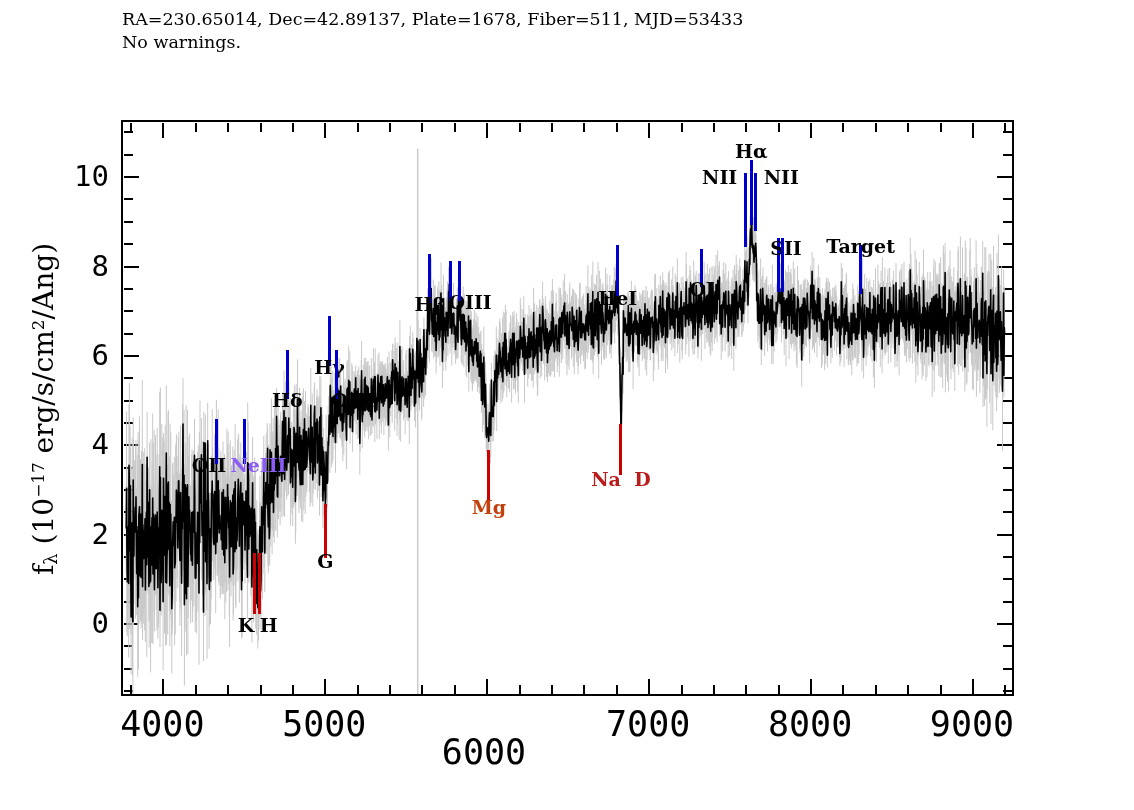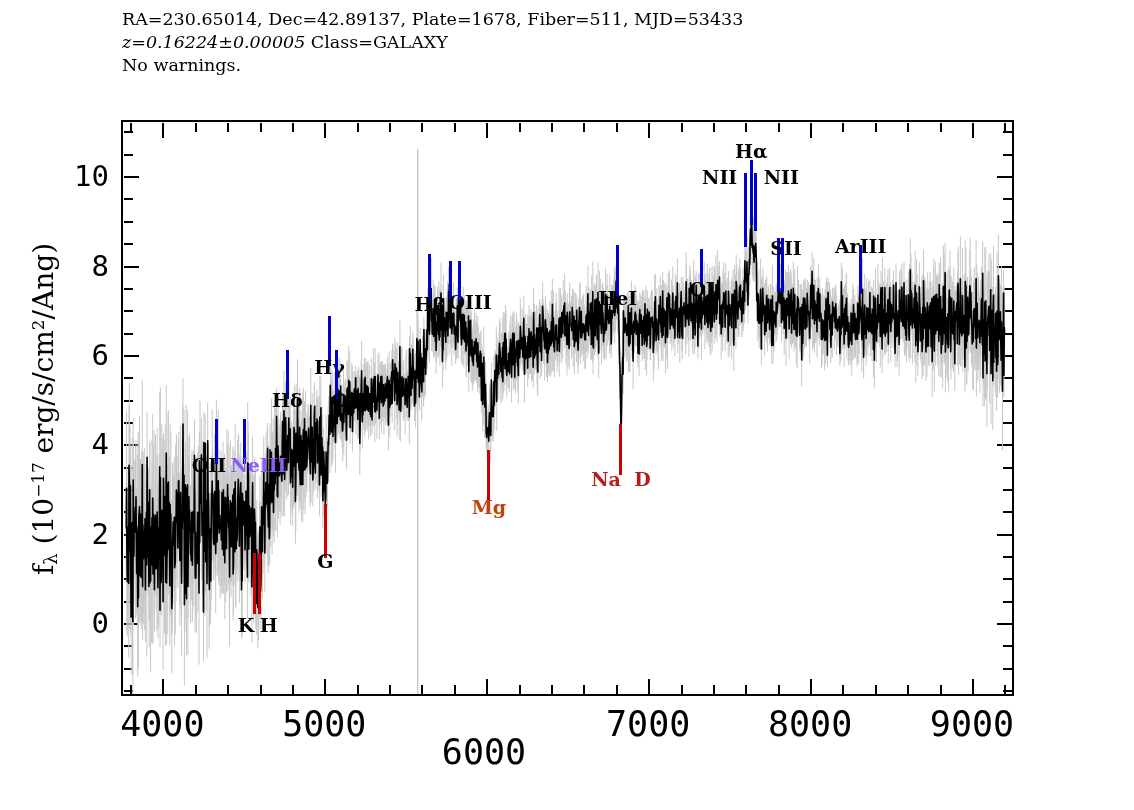--- a/index.html
+++ b/index.html
@@ -44,21 +44,20 @@
   .lmark.em{background:#0000cc;}
   .lmark.abs{background:#cc0000;}
   .llab{position:absolute;font-family:"DejaVu Serif",serif;font-size:19px;
         white-space:nowrap;transform:translateX(-50%);font-weight:bold;}
 </style>
 </head>
 <body>
 
 <div id="header">
   <div>RA=230.65014, Dec=42.89137, Plate=1678, Fiber=511, MJD=53433</div>
-  <div id="hdr3"><span class="it">z=0.16224±0.00005</span><span> Class=GALAXY</span></div>
   <div>No warnings.</div>
 </div>
 
 <div id="figure">
 
   <div id="ylabel">f<sub>λ</sub> (10<sup>−17</sup> erg/s/cm<sup>2</sup>/Ang)</div>
 
   <div id="ticklayer">
       <div class="tick" style="left: 129.977px; top: 684.5px; width: 2px; height: 9px;"></div>
       <div class="tick" style="left: 129.977px; top: 122.5px; width: 2px; height: 9px;"></div>
@@ -216,21 +215,21 @@
           <div class="lmark em" style="left: 621.124px; top: 51.3906px; height: 73.7344px; background: rgb(0, 0, 204);"></div>
           <div class="llab" style="left: 596.624px; top: 43.9031px; color: rgb(0, 0, 0);">NII</div>
           <div class="lmark em" style="left: 626.791px; top: 37.9844px; height: 64.7969px; background: rgb(0, 0, 204);"></div>
           <div class="llab" style="left: 628.291px; top: 17.9844px; color: rgb(0, 0, 0);">Hα</div>
           <div class="lmark em" style="left: 630.84px; top: 51.3906px; height: 58.0938px; background: rgb(0, 0, 204);"></div>
           <div class="llab" style="left: 658.34px; top: 43.9031px; color: rgb(0, 0, 0);">NII</div>
           <div class="lmark em" style="left: 653.51px; top: 116.188px; height: 53.625px; background: rgb(0, 0, 204);"></div>
           <div class="llab" style="left: 663.01px; top: 114.956px; color: rgb(0, 0, 0);">SII</div>
           <div class="lmark em" style="left: 657.558px; top: 116.188px; height: 53.625px; background: rgb(0, 0, 204);"></div>
           <div class="lmark em" style="left: 736.095px; top: 122.891px; height: 49.1562px; background: rgb(0, 0, 204);"></div>
-          <div class="llab" style="left: 737.595px; top: 113.169px; color: rgb(0, 0, 0);">ArIII</div>
+          <div class="llab" style="left: 737.595px; top: 113.169px; color: rgb(0, 0, 0);">Target</div>
           <div class="lmark abs" style="left: 130.474px; top: 431.234px; height: 60.3281px; background: rgb(204, 0, 0);"></div>
           <div class="llab" style="left: 122.974px; top: 491.672px; color: rgb(0, 0, 0);">K</div>
           <div class="lmark abs" style="left: 135.332px; top: 431.234px; height: 60.3281px; background: rgb(204, 0, 0);"></div>
           <div class="llab" style="left: 145.832px; top: 491.672px; color: rgb(0, 0, 0);">H</div>
           <div class="lmark abs" style="left: 200.913px; top: 382.078px; height: 53.625px; background: rgb(204, 0, 0);"></div>
           <div class="llab" style="left: 202.413px; top: 427.769px; color: rgb(0, 0, 0);">G</div>
           <div class="lmark abs" style="left: 364.464px; top: 328.453px; height: 53.625px; background: rgb(204, 0, 0);"></div>
           <div class="llab" style="left: 365.964px; top: 374.144px; color: #c2410c;">Mg</div>
           <div class="lmark abs" style="left: 496.437px; top: 301.641px; height: 51.3906px; background: rgb(204, 0, 0);"></div>
           <div class="llab" style="left: 497.937px; top: 345.544px; color: #b91c1c;">Na&nbsp;&nbsp;D</div>

